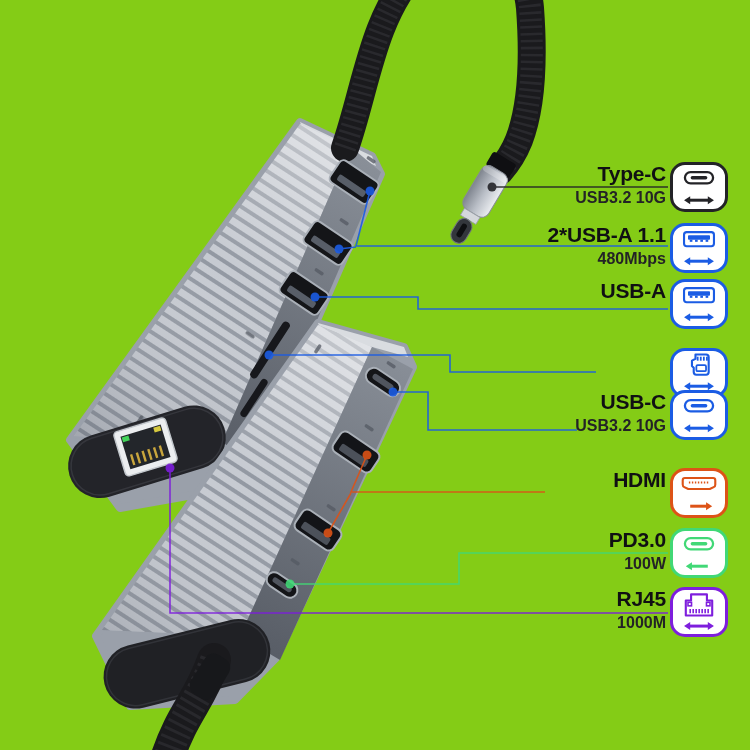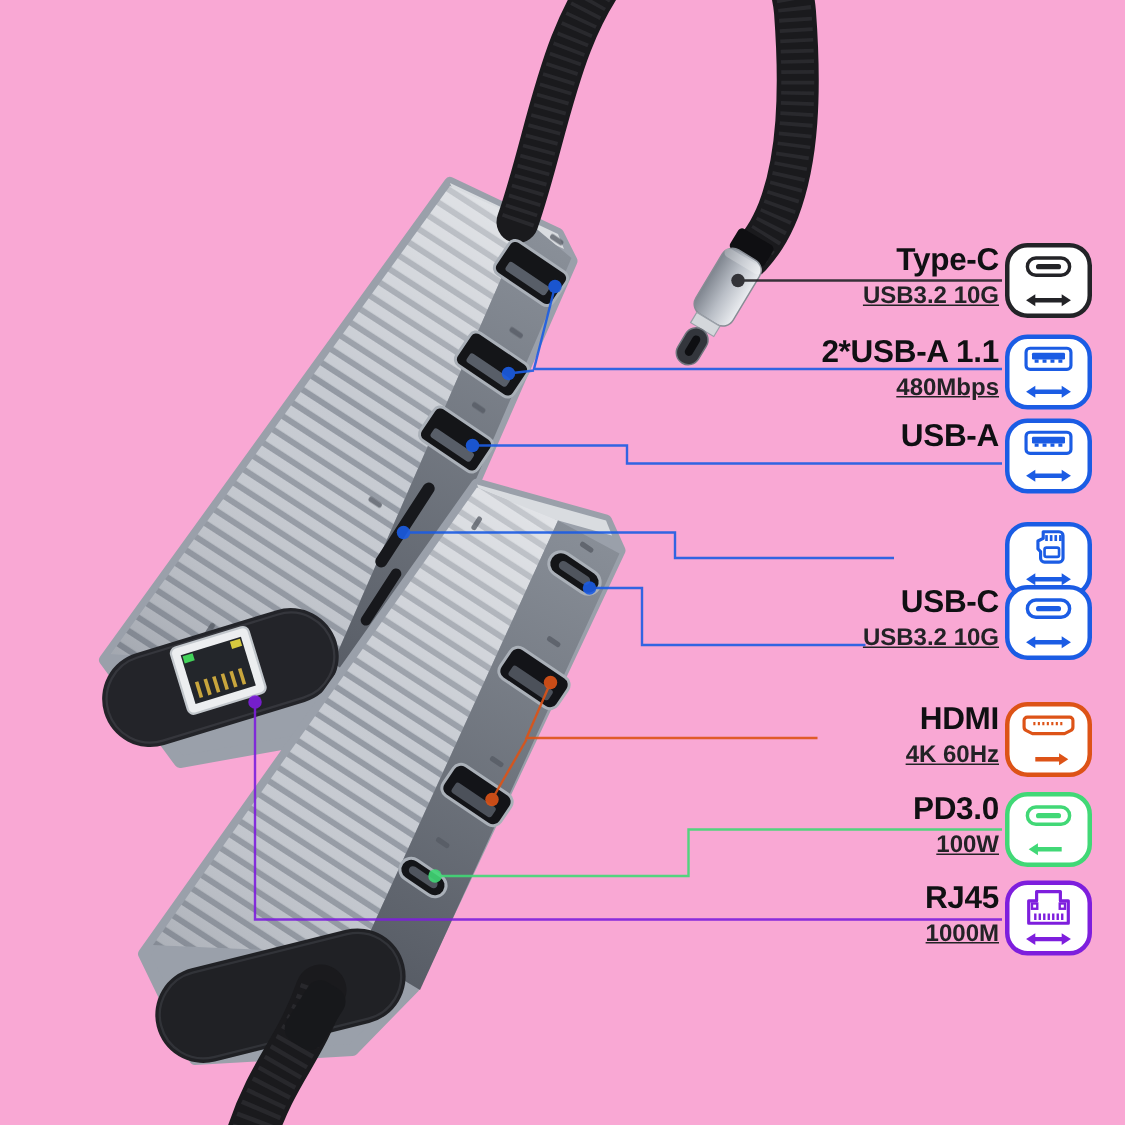--- a/index.html
+++ b/index.html
@@ -1,23 +1,23 @@
 <!DOCTYPE html>
 <html><head>
 <meta charset="utf-8">
 <style>
   html,body{margin:0;padding:0;background:#fff;}
-  .stage{position:relative;width:750px;height:750px;background:#f9a8d4;overflow:hidden;
+  .stage{position:relative;width:750px;height:750px;background:#84cc16;overflow:hidden;
          font-family:"Liberation Sans","DejaVu Sans",sans-serif;}
   .scene{position:absolute;left:0;top:0;width:750px;height:750px;z-index:1;}
   .labels-col{position:absolute;left:0;top:0;width:750px;height:750px;z-index:2;pointer-events:none;}
   .row{position:absolute;right:22px;display:flex;align-items:flex-start;}
   .labels{width:170px;text-align:right;margin-right:4px;}
   .port-name{font-size:21px;font-weight:700;color:#101013;line-height:24px;letter-spacing:-.2px;white-space:nowrap;}
-  .port-spec{font-size:16px;font-weight:600;color:#232326;line-height:20px;margin-top:2px;white-space:nowrap;text-decoration:underline;}
+  .port-spec{font-size:16px;font-weight:600;color:#232326;line-height:20px;margin-top:2px;white-space:nowrap;}
   .iconbox{width:58px;height:50px;border:3px solid currentColor;border-radius:15px;box-sizing:border-box;
            background:#fff;display:flex;align-items:center;justify-content:center;}
   .iconbox svg{display:block;}
 </style>
 </head>
 <body>
 
 <div class="stage">
 
 <svg class="scene" viewBox="0 0 750 750">
@@ -292,21 +292,20 @@
         <polygon points="12,40 19,35.5 19,44.5" fill="currentColor"></polygon>
               <polygon points="46,40 39,35.5 39,44.5" fill="currentColor"></polygon>
             </g>
       </svg>
     </div>
   </div>
 
   <div class="row" style="top:468px">
     <div class="labels">
       <div class="port-name">HDMI</div>
-      <div class="port-spec">4K 60Hz</div>
     </div>
     <div class="iconbox" style="color: rgb(221, 83, 23);">
       <svg width="52" height="44" viewBox="0 0 58 50">
         <path d="M13 8 h32 a2.5 2.5 0 0 1 2.5 2.5 v5 a3 3 0 0 1 -1.8 2.8 l-4.5 2.2 h-24.4 l-4.5 -2.2 a3 3 0 0 1 -1.8 -2.8 v-5 a2.5 2.5 0 0 1 2.5 -2.5 z" fill="none" stroke="currentColor" stroke-width="2.4" stroke-linejoin="round"></path>
         <line x1="17.5" y1="13" x2="40.5" y2="13" stroke="currentColor" stroke-width="2.4" stroke-dasharray="1.6 1.8"></line>
         <g>
               <line x1="19" y1="40" x2="38" y2="40" stroke="currentColor" stroke-width="3.4"></line>
         <polygon points="44,40 37,35.5 37,44.5" fill="currentColor"></polygon>
             </g>
       </svg>

